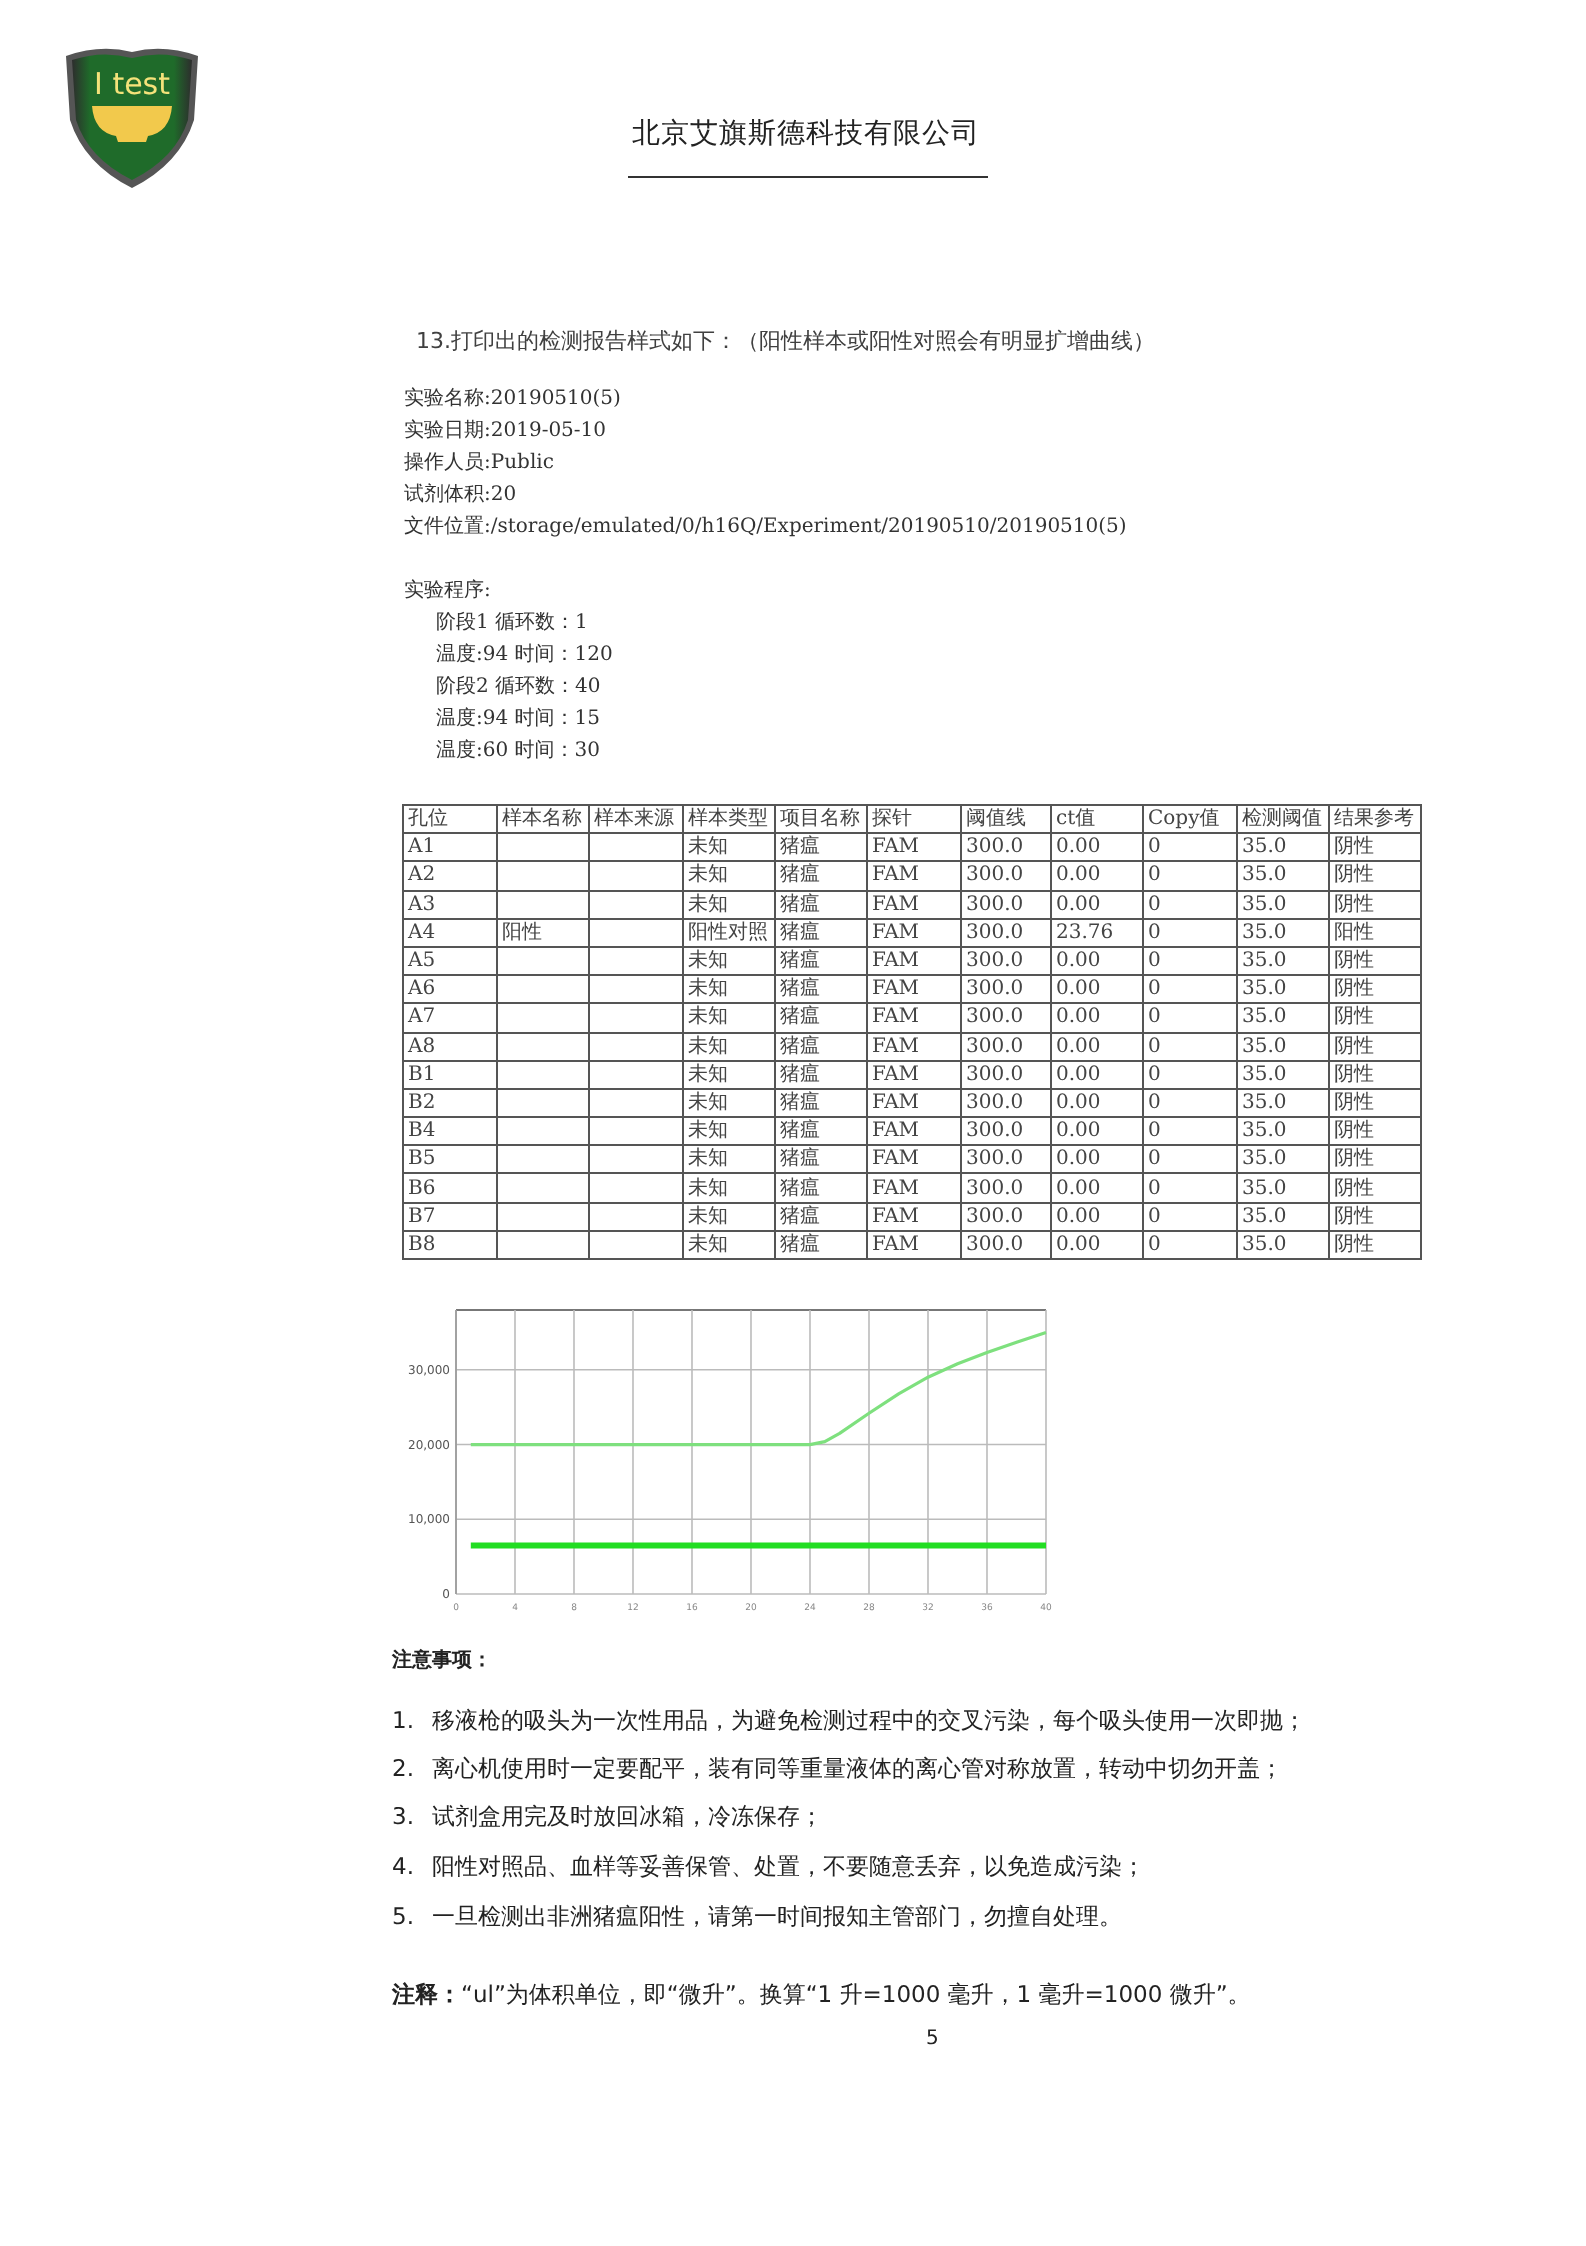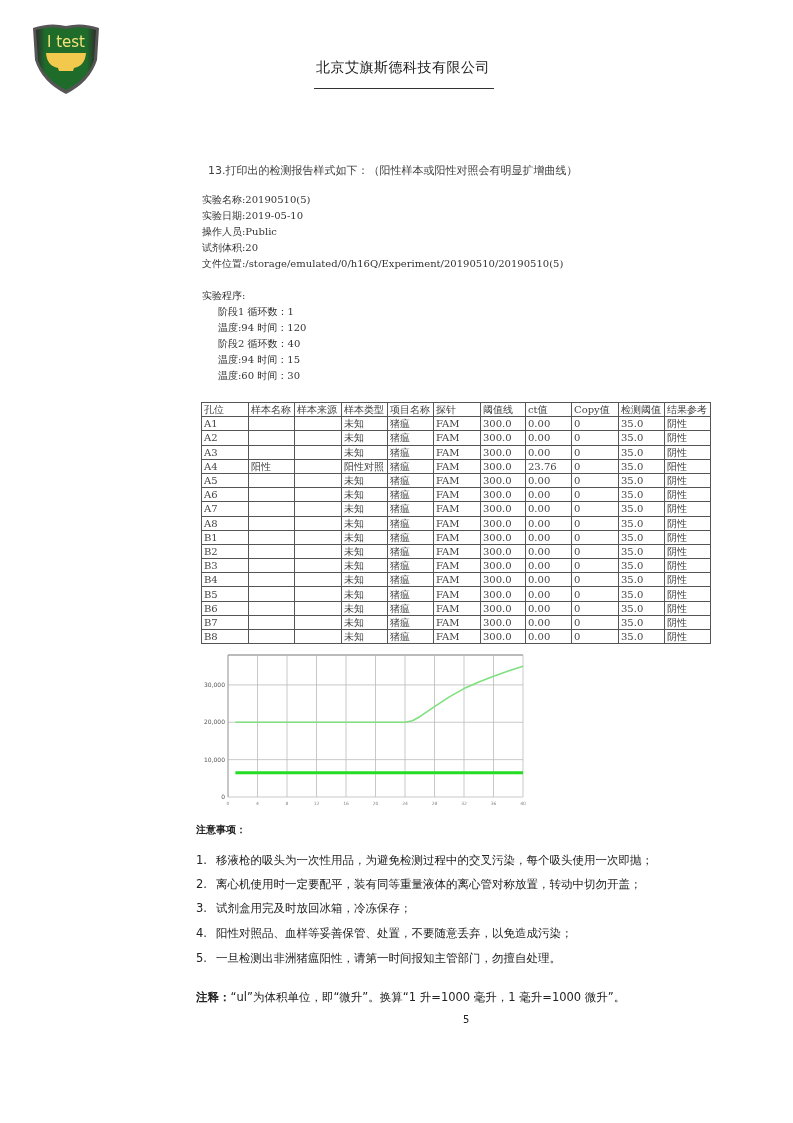--- a/index.html
+++ b/index.html
@@ -205,33 +205,20 @@
         <td>猪瘟</td>
         <td>FAM</td>
         <td>300.0</td>
         <td>0.00</td>
         <td>0</td>
         <td>35.0</td>
         <td>阴性</td>
       </tr>
       <tr>
         <td>B2</td>
-        <td></td>
-        <td></td>
-        <td>未知</td>
-        <td>猪瘟</td>
-        <td>FAM</td>
-        <td>300.0</td>
-        <td>0.00</td>
-        <td>0</td>
-        <td>35.0</td>
-        <td>阴性</td>
-      </tr>
-      <tr>
-        <td>B3</td>
         <td></td>
         <td></td>
         <td>未知</td>
         <td>猪瘟</td>
         <td>FAM</td>
         <td>300.0</td>
         <td>0.00</td>
         <td>0</td>
         <td>35.0</td>
         <td>阴性</td>

